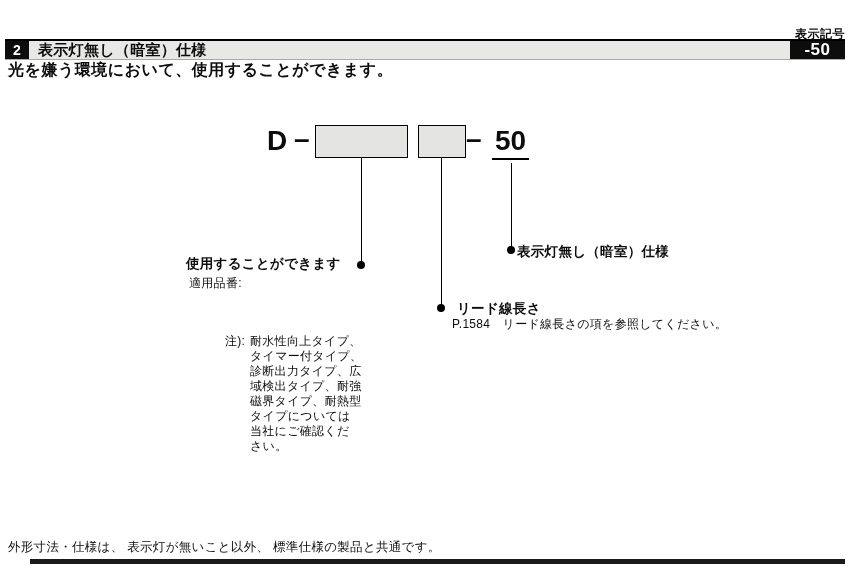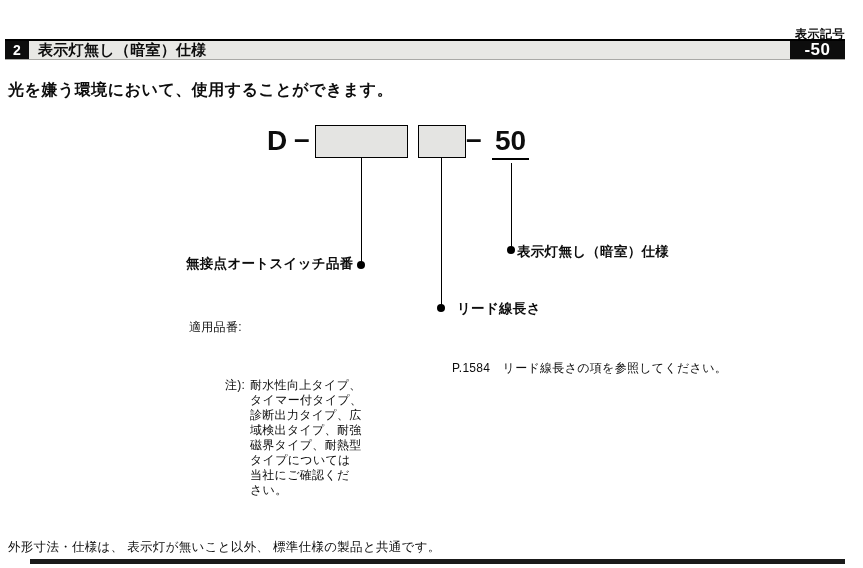--- a/index.html
+++ b/index.html
@@ -16,41 +16,41 @@
     border-top:2px solid #000;border-bottom:1px solid #a9a9a6;
     background:#e8e8e5;display:flex;align-items:stretch;
   }
   .num-box{width:24px;background:#0d0d0d;color:#fff;font-weight:bold;font-size:14px;
     display:flex;align-items:center;justify-content:center;}
   .bar-title{flex:1;display:flex;align-items:center;padding-left:9px;
     font-weight:bold;font-size:15px;letter-spacing:0.3px;}
   .code-box{width:55px;background:#0d0d0d;color:#fff;font-weight:bold;font-size:17px;
     display:flex;align-items:center;justify-content:center;letter-spacing:0.5px;}
   
-  .intro{left:8px;top:80px;font-size:16px;font-weight:bold;letter-spacing:0.5px;}
+  .intro{left:8px;top:60px;font-size:16px;font-weight:bold;letter-spacing:0.5px;}
   
   .model-char{font-size:28px;font-weight:bold;line-height:33px;}
   .prefix{left:267px;top:124px;}
   .dash1{left:294px;top:122px;}
   .dash2{left:466px;top:122px;}
   .suffix{left:492px;top:124px;border-bottom:2px solid #000;padding:0 3px 1px 3px;}
   .dbox{background:#e4e4e2;border:1px solid #000;box-sizing:border-box;}
   .box1{left:315px;top:125px;width:93px;height:33px;}
   .box2{left:418px;top:125px;width:48px;height:33px;}
   .vline{width:1px;background:#000;}
   .vline1{left:361px;top:158px;height:104px;}
   .vline2{left:441px;top:158px;height:147px;}
   .vline3{left:511px;top:163px;height:84px;}
   .bullet{width:8px;height:8px;border-radius:50%;background:#000;}
   .bullet1{left:357px;top:261px;}
   .bullet2{left:437px;top:304px;}
   .bullet3{left:507px;top:246px;}
   
   .co-title{font-size:13.5px;font-weight:bold;letter-spacing:0.3px;}
-  .co-body{font-size:12px;line-height:15px;letter-spacing:0.3px;margin-top:44px;}
+  .co-body{font-size:12px;line-height:15px;letter-spacing:0.3px;}
   .switch-title{left:186px;top:255px;}
   .applicable-label{left:189px;top:276px;}
   .applicable-lines{left:248px;top:276px;}
   .note-label{left:225px;top:334px;}
   .note-lines{left:250px;top:334px;}
   .co-line{display:block;}
   .lead-title{left:449px;top:300px;margin-left:8px;}
   .lead-detail{left:452px;top:317px;}
   .plain-title{left:517px;top:243px;}
   
@@ -79,21 +79,21 @@
   <span class="abs model-char dash2">–</span>
   <span class="abs model-char suffix">50</span>
 
   <div class="abs vline vline1"></div>
   <div class="abs vline vline2"></div>
   <div class="abs vline vline3"></div>
   <div class="abs bullet bullet1"></div>
   <div class="abs bullet bullet2"></div>
   <div class="abs bullet bullet3"></div>
 
-  <div class="abs co-title switch-title">無接点オートスイッチ品番</div>
+  <div class="abs co-title switch-title">使用することができます</div>
   <div class="abs co-body applicable-label">適用品番:</div>
   <div class="abs co-body note-label">注):</div>
   <div class="abs co-body note-lines">
     <span class="co-line">耐水性向上タイプ、</span>
     <span class="co-line">タイマー付タイプ、</span>
     <span class="co-line">診断出力タイプ、広</span>
     <span class="co-line">域検出タイプ、耐強</span>
     <span class="co-line">磁界タイプ、耐熱型</span>
     <span class="co-line">タイプについては</span>
     <span class="co-line">当社にご確認くだ</span>

